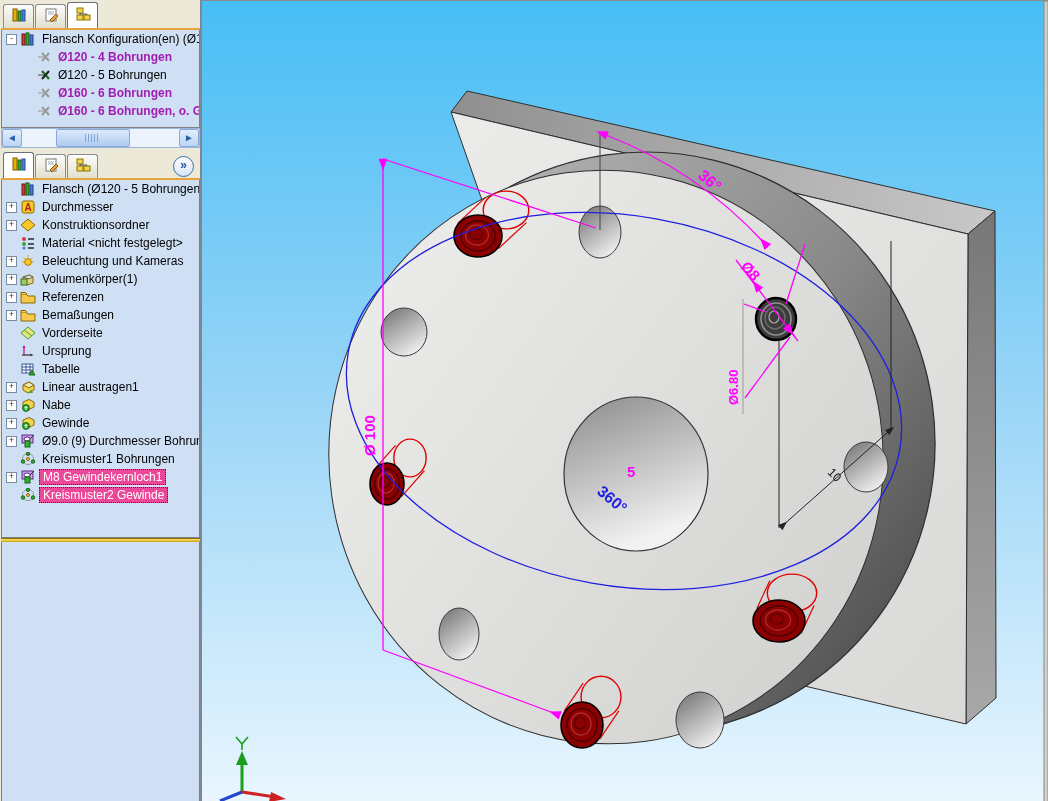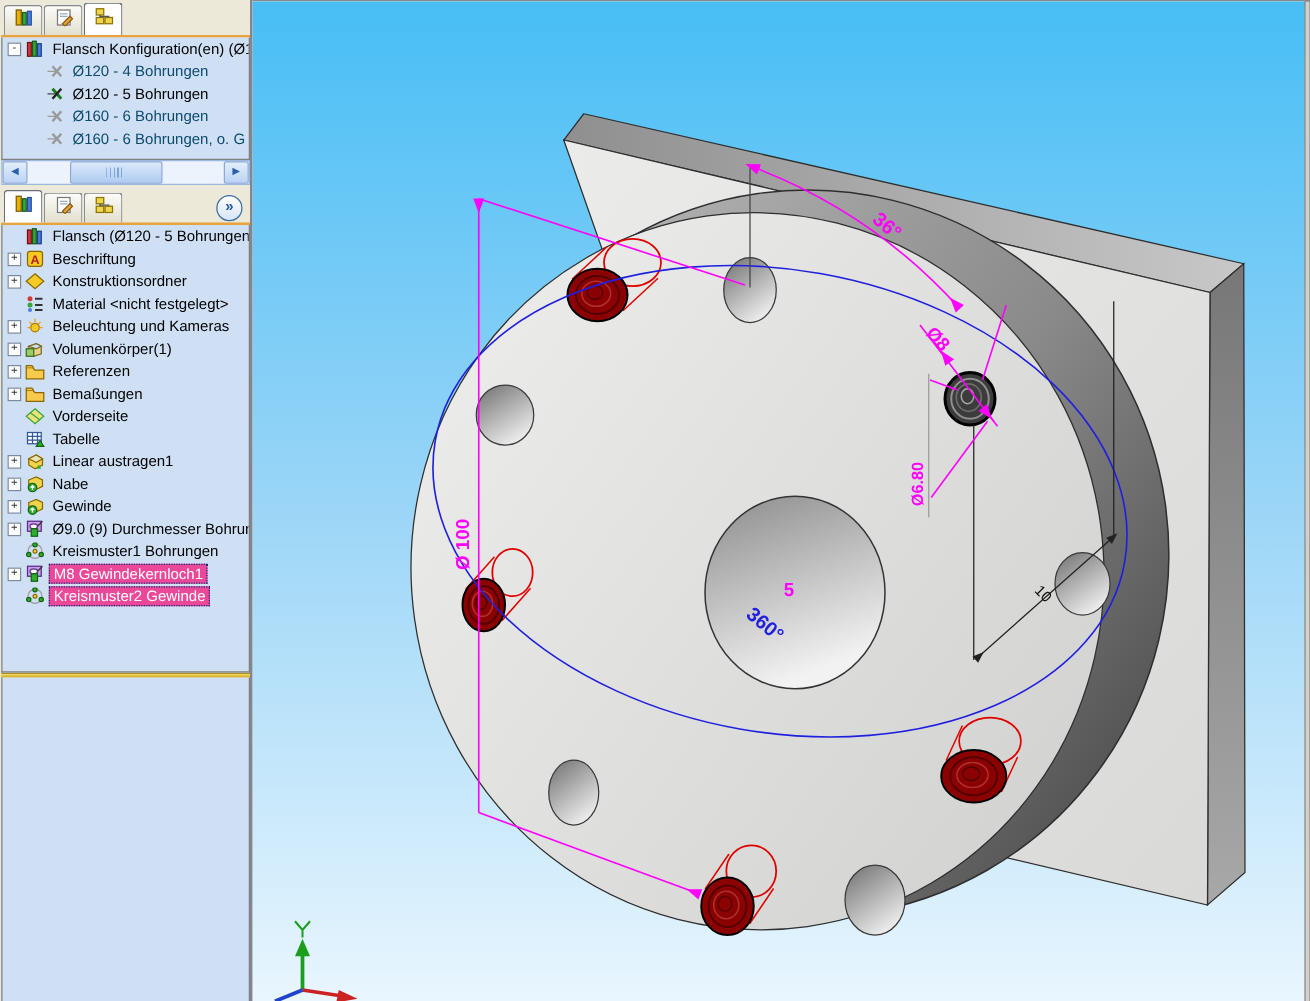--- a/index.html
+++ b/index.html
@@ -21,21 +21,21 @@
         border-radius:50%;background:linear-gradient(#ffffff,#d7e5f7);color:#2458a5;font-weight:bold;
         font-size:12px;line-height:17px;text-align:center;}
   .tree{background:#CFE0F5;border:1px solid #808080;border-top:none;overflow:hidden;position:relative;}
   .trow{height:18px;display:flex;align-items:center;white-space:nowrap;font-size:12px;color:#000;}
   .trow .texp{width:9px;height:9px;border:1px solid #7a8aa0;background:#fff;font-size:9px;line-height:7px;
         text-align:center;margin:0 3px 0 0;flex:0 0 9px;color:#333;}
   .trow .texp.none{visibility:hidden;}
   .trow .ticon{width:16px;height:14px;margin-right:3px;flex:0 0 16px;display:inline-flex;
         align-items:center;justify-content:center;}
   .trow .tlabel{padding:0 3px;overflow:hidden;}
-  .trow.gray .tlabel{color:#0c4a6e;}
+  .trow.gray .tlabel{color:#a21caf;font-weight:bold;}
   .trow.selected .tlabel{background:#ec4899;color:#fff;border:1px dotted #10307a;}
   .indent1{padding-left:4px;}
   .indent2{padding-left:20px;}
 
   
   .hscroll{height:18px;background:#ECF3FC;border:1px solid #9db8dd;display:flex;align-items:stretch;}
   .sbtn{width:18px;background:linear-gradient(#E3EEFC,#BBD4F3);border:1px solid #8CA8D8;border-radius:2px;
         color:#2d5fa8;font-size:10px;line-height:16px;text-align:center;flex:0 0 18px;}
   .strack{flex:1;position:relative;}
   .sthumb{position:absolute;left:34px;top:0;width:72px;height:16px;border:1px solid #8CA8D8;border-radius:2px;
@@ -185,21 +185,21 @@
             <span class="tlabel">Flansch  (Ø120 - 5 Bohrungen)</span>
           </div>
           <div class="trow indent1">
             <span class="texp">+</span>
             <span class="ticon">
               <svg width="16" height="14">
                 <rect x="2" y="1" width="12" height="12" rx="2" fill="#F7C924" stroke="#8a6a00"></rect>
                 <text x="8" y="11" font-size="10" font-weight="bold" text-anchor="middle" fill="#B02020" font-family="Liberation Sans,sans-serif">A</text>
               </svg>
             </span>
-            <span class="tlabel">Beschriftung</span>
+            <span class="tlabel">Durchmesser</span>
           </div>
           <div class="trow indent1">
             <span class="texp">+</span>
             <span class="ticon">
               <svg width="16" height="14">
                 <polygon points="8,1 15,7 8,13 1,7" fill="#F7C924" stroke="#8a6a00"></polygon>
               </svg>
             </span>
             <span class="tlabel">Konstruktionsordner</span>
           </div>
@@ -266,20 +266,32 @@
           </div>
           <div class="trow indent1">
             <span class="texp none">+</span>
             <span class="ticon">
               <svg width="16" height="14">
                 <polygon points="8,1 15,7 8,13 1,7" fill="#E9E37A" stroke="#3aa53a"></polygon>
                 <line x1="4" y1="4" x2="12" y2="10" stroke="#3aa53a"></line>
               </svg>
             </span>
             <span class="tlabel">Vorderseite</span>
+          </div>
+          <div class="trow indent1">
+            <span class="texp none">+</span>
+            <span class="ticon">
+              <svg width="16" height="14">
+                <line x1="4" y1="2" x2="4" y2="11" stroke="#C02090" stroke-width="1.4"></line>
+                <polygon points="4,1 2.5,4 5.5,4" fill="#C02090"></polygon>
+                <line x1="2" y1="11" x2="12" y2="11" stroke="#444" stroke-width="1.4"></line>
+                <polygon points="13.5,11 10.5,9.6 10.5,12.4" fill="#444"></polygon>
+              </svg>
+            </span>
+            <span class="tlabel">Ursprung</span>
           </div>
           <div class="trow indent1">
             <span class="texp none">+</span>
             <span class="ticon">
               <svg width="16" height="14">
                 <rect x="2" y="2" width="11" height="9" fill="#fff" stroke="#33589a"></rect>
                 <line x1="2" y1="5" x2="13" y2="5" stroke="#33589a"></line>
                 <line x1="2" y1="8" x2="13" y2="8" stroke="#33589a"></line>
                 <line x1="6" y1="2" x2="6" y2="11" stroke="#33589a"></line>
                 <line x1="10" y1="2" x2="10" y2="11" stroke="#33589a"></line>

